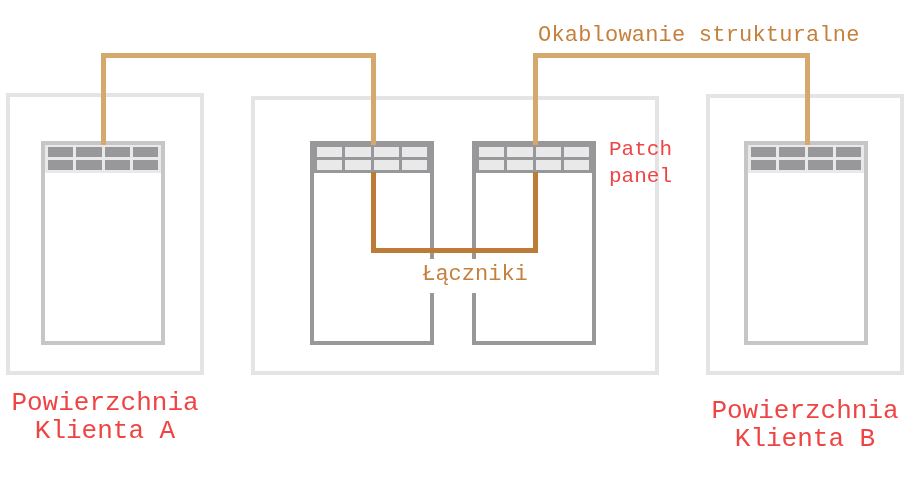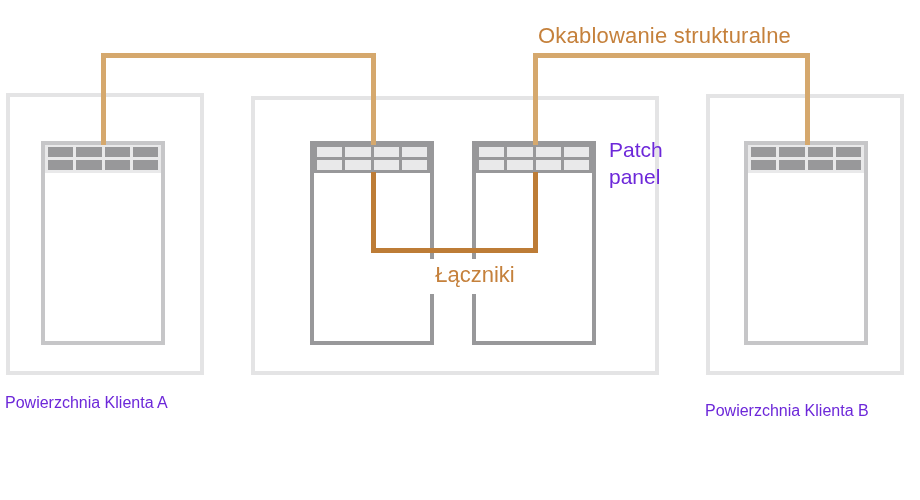--- a/index.html
+++ b/index.html
@@ -2,21 +2,21 @@
 <html><head>
 <meta charset="utf-8">
 <style>
   html, body { margin: 0; padding: 0; background: #ffffff; }
   .canvas {
     position: relative;
     width: 920px;
     height: 500px;
     background: #ffffff;
     overflow: hidden;
-    font-family: Liberation Sans, sans-serif;
+    font-family: Liberation Mono, monospace;
   }
 
   
   .room {
     position: absolute;
     border: 4px solid #E4E4E5;
     background: #ffffff;
     box-sizing: border-box;
   }
   .room-a   { left: 6px;   top: 93px; width: 198px; height: 282px; }
@@ -61,21 +61,21 @@
   svg.cables {
     position: absolute;
     left: 0; top: 0;
     width: 920px; height: 500px;
     pointer-events: none;
   }
 
   
   .lbl { position: absolute; white-space: pre-line; }
   .lbl-orange { color: #C5813C; }
-  .lbl-dark   { color: #6d28d9; }
+  .lbl-dark   { color: #ef4444; }
 
   .title-label {
     left: 538px; top: 23px;
     font-size: 22px;
     letter-spacing: 0.2px;
   }
   .patch-label {
     left: 609px; top: 136px;
     width: 84px;
     font-size: 21px;
@@ -84,21 +84,22 @@
   .connectors-label {
     left: 475px; top: 259px;
     transform: translateX(-50%);
     background: #ffffff;
     padding: 3px 10px 6px 10px;
     font-size: 22px;
   }
   .caption {
     top: 389px;
     width: 200px;
-    font-size: 16px;
+    text-align: center;
+    font-size: 26px;
     line-height: 28px;
   }
   .caption-a   { left: 5px; }
   .caption-mmr { left: 355px; }
   .caption-b   { left: 705px; margin-top: 8px; }
 </style>
 </head>
 <body>
 
 <div class="canvas">

